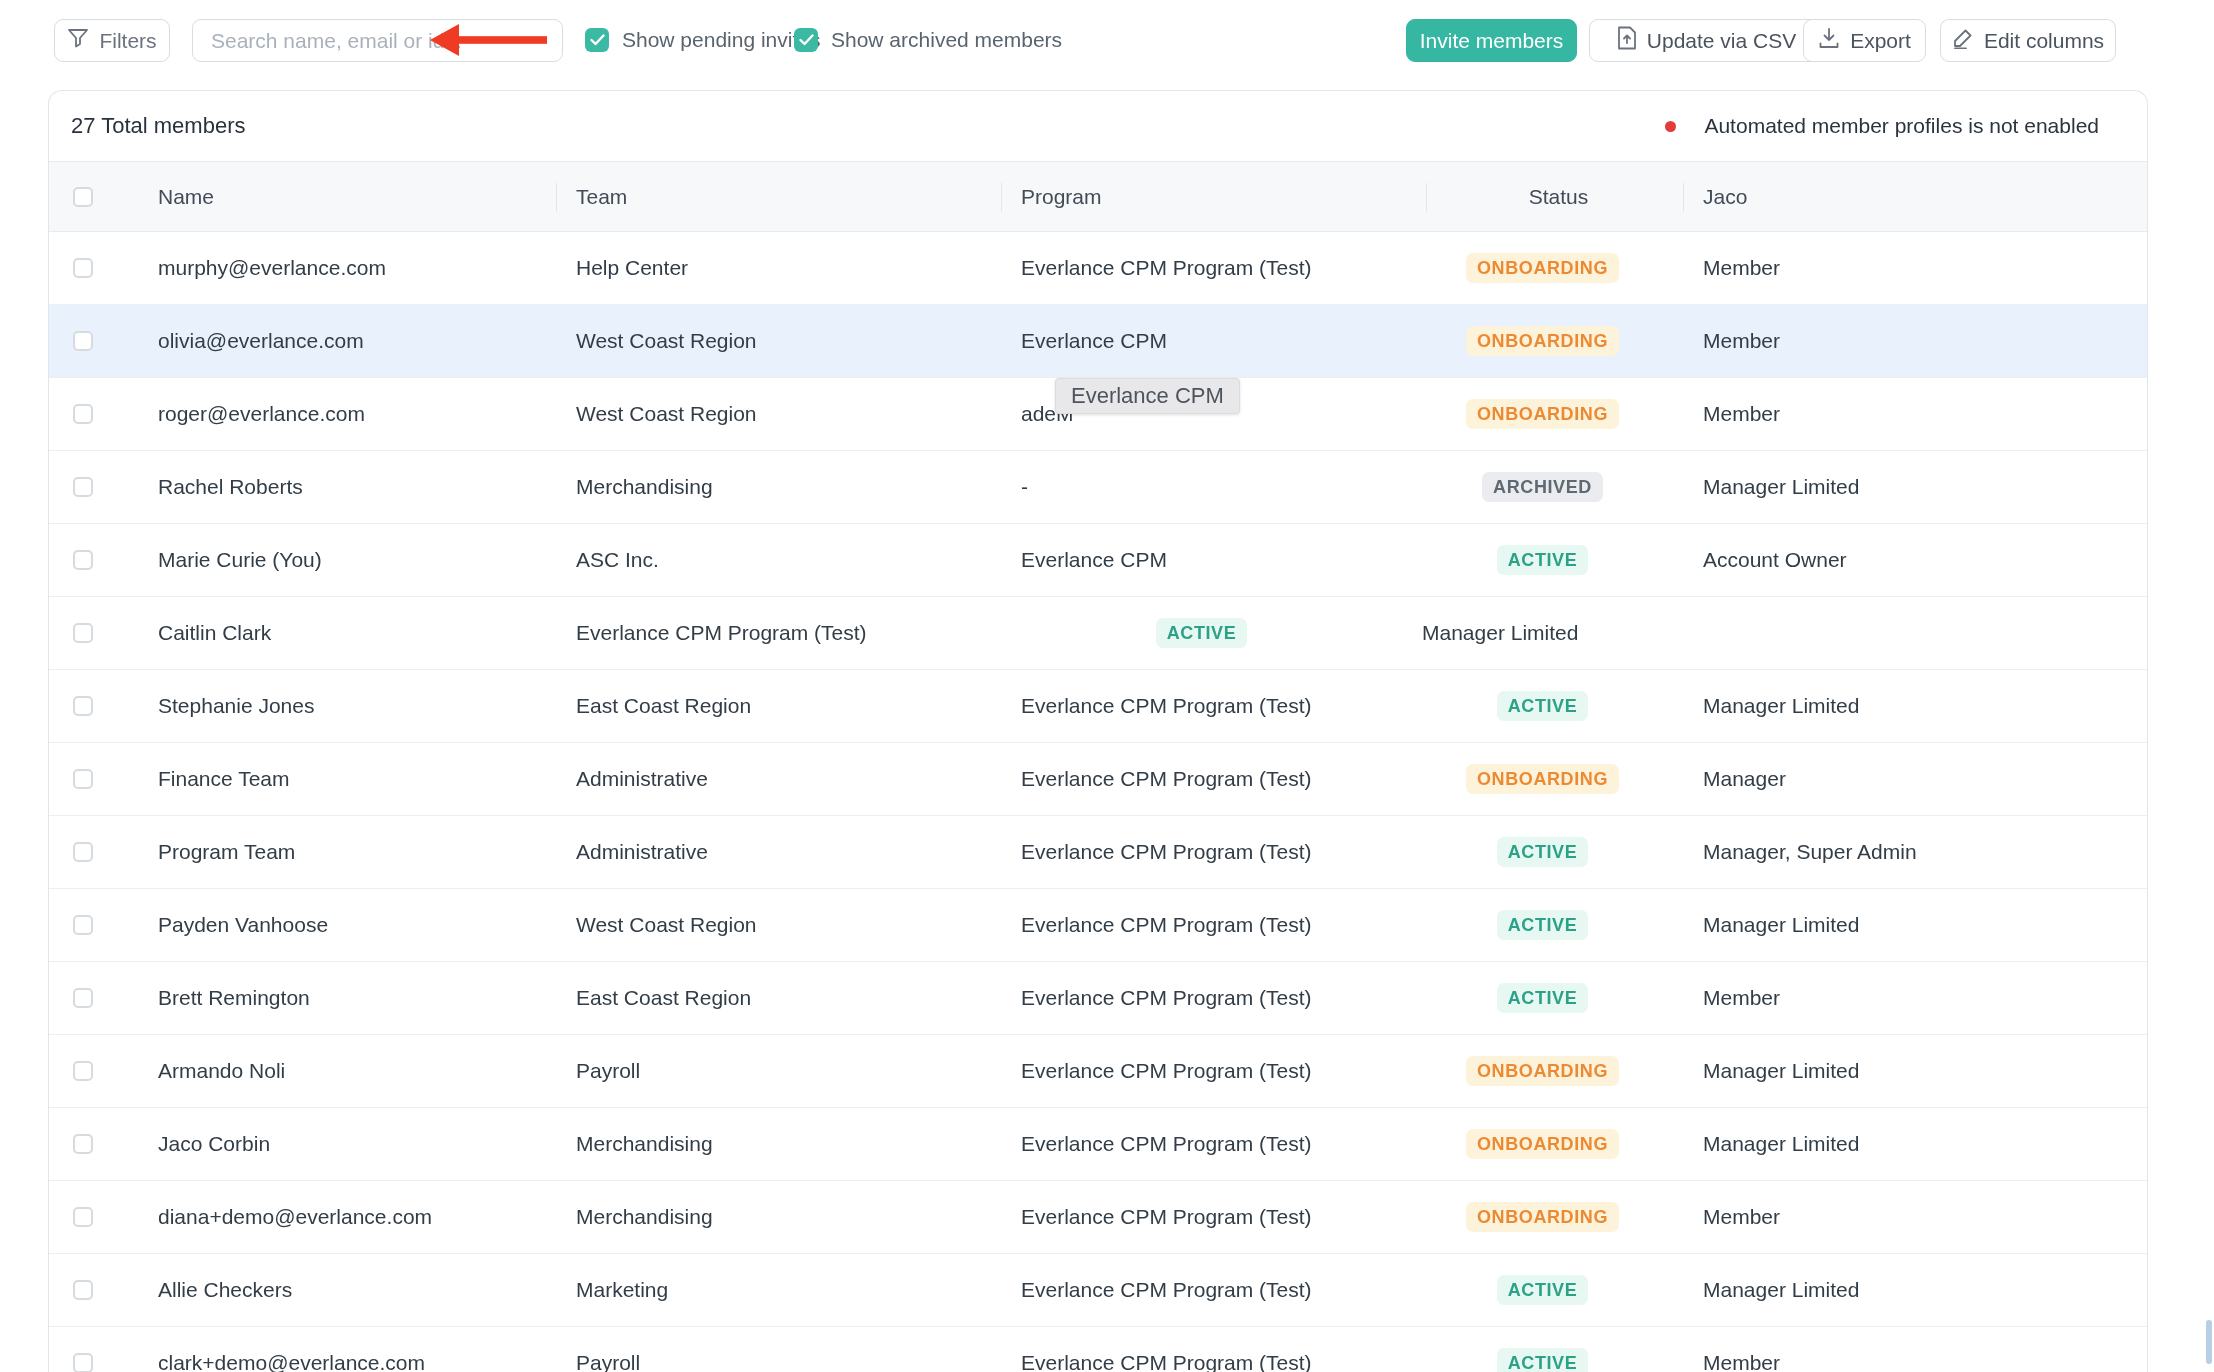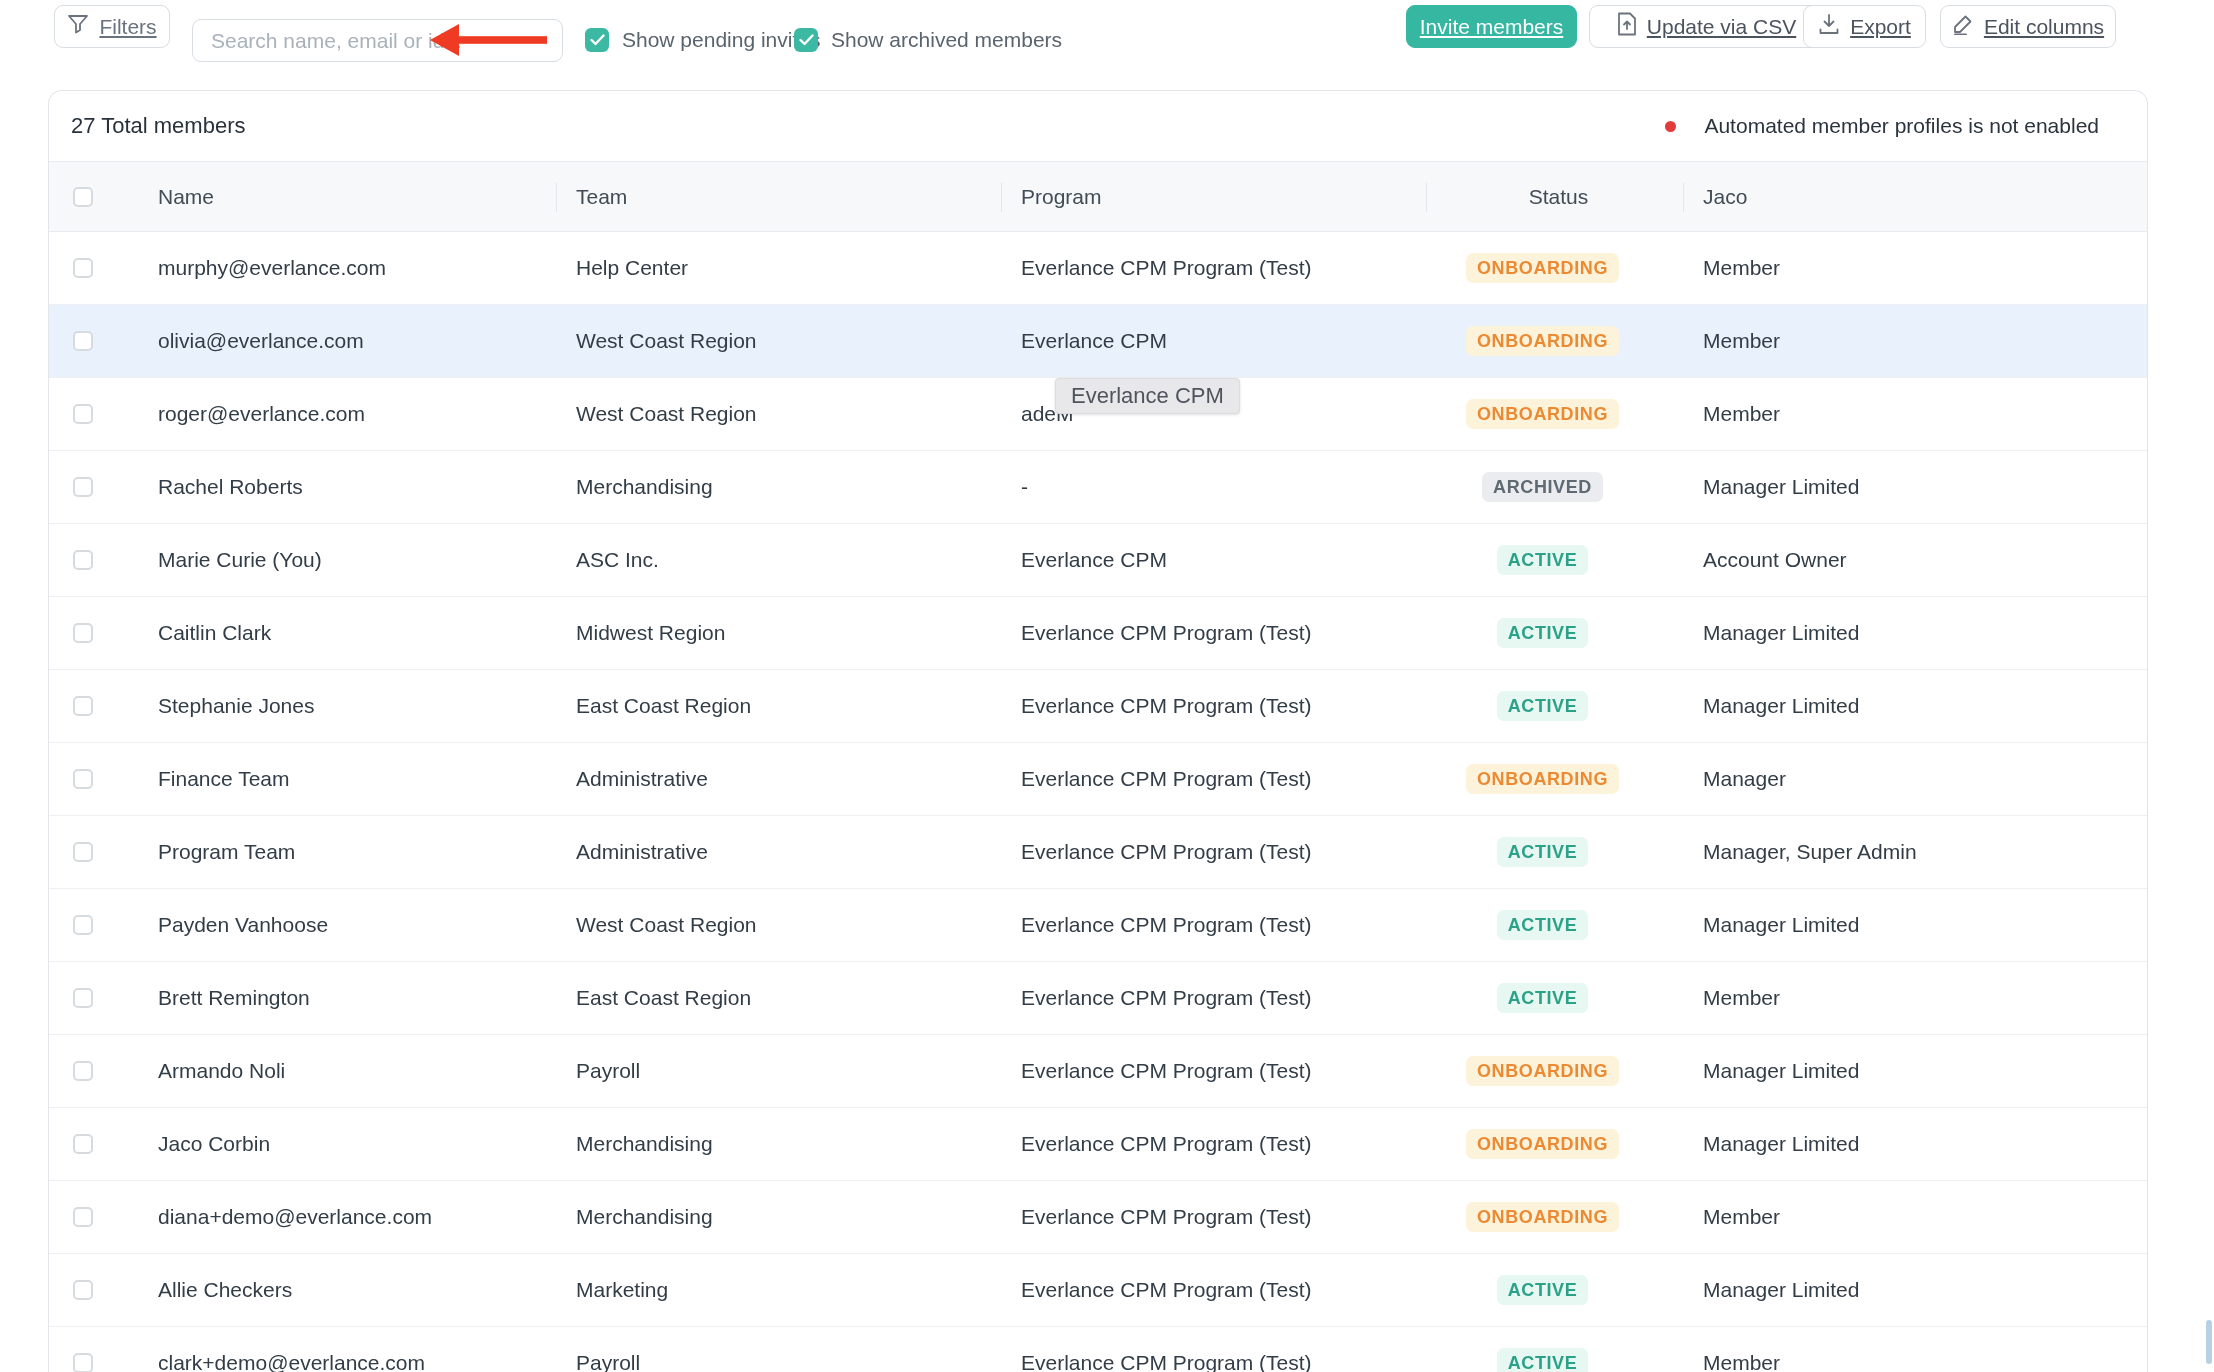--- a/index.html
+++ b/index.html
@@ -1,23 +1,23 @@
 <!DOCTYPE html>
 <html><head>
 <meta charset="utf-8">
 <style>
   * { margin:0; padding:0; box-sizing:border-box; }
   html,body { width:2214px; height:1372px; background:#ffffff; overflow:hidden;
               font-family:"Liberation Sans", sans-serif; }
 
   
   .toolbar { position:absolute; left:0; top:0; width:2214px; height:90px; }
-  .btn { position:absolute; top:5px; height:43px; display:flex; align-items:center;
+  .btn { position:absolute; top:19px; height:43px; display:flex; align-items:center;
          justify-content:center; gap:10px; background:#fff; border:1px solid #d8dde2;
-         border-radius:9px; font-size:21px; color:#4b545e; cursor:pointer;text-decoration:underline; }
+         border-radius:9px; font-size:21px; color:#4b545e; cursor:pointer; }
   .btn svg { flex:0 0 auto; }
   #filters-btn { left:54px; width:116px; color:#6a737d; }
   #invite-btn  { left:1406px; width:171px; background:#35b7a1; border-color:#35b7a1;
                  color:#ffffff; }
   #csv-btn    { left:1589px; width:235px; }
   #export-btn { left:1803px; width:123px; }
   #edit-btn   { left:1940px; width:176px; }
 
   .search { position:absolute; left:192px; top:19px; width:371px; height:43px;
             border:1px solid #d8dde2; border-radius:9px; padding:0 18px;
@@ -233,21 +233,20 @@
         <div class="cell center">
           <span class="badge active">ACTIVE</span>
         </div>
         <div class="cell">Account Owner</div>
       </div>
       <div class="grid row">
         <div class="cell-check">
           <span class="checkbox"></span>
         </div>
         <div class="cell">Caitlin Clark</div>
-        <div class="cell">Midwest Region</div>
         <div class="cell">Everlance CPM Program (Test)</div>
         <div class="cell center">
           <span class="badge active">ACTIVE</span>
         </div>
         <div class="cell">Manager Limited</div>
       </div>
       <div class="grid row">
         <div class="cell-check">
           <span class="checkbox"></span>
         </div>

